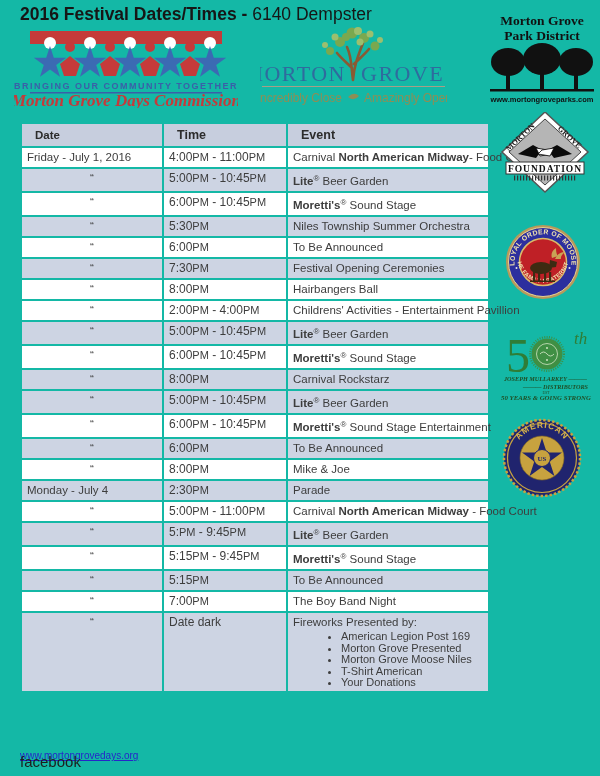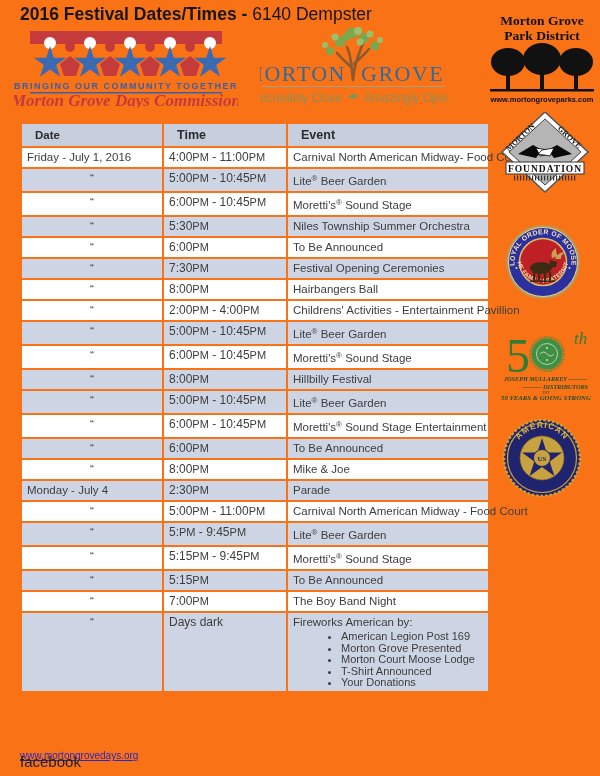--- a/index.html
+++ b/index.html
@@ -1,16 +1,16 @@
 <!DOCTYPE html>
 <html><head>
 <meta charset="utf-8">
 <style>
   html,body{margin:0;padding:0;}
-  #page{position:relative;width:600px;height:776px;background:#f97316;overflow:hidden;
+  #page{position:relative;width:600px;height:776px;background:#14b8a6;overflow:hidden;
         font-family:"Liberation Sans",sans-serif;}
 
   
   .page-title{position:absolute;left:20px;top:4px;font-size:17.5px;color:#161616;}
   .page-title .main{font-weight:bold;}
   .page-title .suffix{font-weight:normal;}
 
   
   .logo{position:absolute;}
   .logo-commission{left:14px;top:30px;width:224px;height:78px;}
@@ -27,21 +27,21 @@
   table.schedule th{background:#c7cede;color:#2c2c2c;font-size:12.5px;font-weight:bold;
                     text-align:left;padding:3px 13px;line-height:16px;}
   table.schedule td{background:#fff;color:#3d3d3d;font-size:12px;padding:2px 5px;
                     line-height:15px;vertical-align:top;text-align:left;white-space:nowrap;}
   table.schedule tr.alt td{background:#cdd4e3;}
   .c-date{width:114px;font-weight:normal;color:#2e2e2e;font-size:11.5px !important;}
   .c-date.quote{text-align:center !important;}
   .c-time{width:96px;}
   .c-time .pm{font-size:11px;}
   .c-event{font-size:11.5px !important;}
-  .c-event .b{font-weight:normal;margin-top:33px;}
+  .c-event .b{font-weight:bold;margin-top:33px;}
   .c-event .sup{font-size:8px;vertical-align:4px;}
   .c-event ul{margin:1px 0 0 0;padding-left:48px;list-style:disc;white-space:normal;}
   .c-event li{font-size:11px;line-height:11.5px;}
 
   
   .footer-link{position:absolute;left:20px;top:750px;font-size:10px;color:#2626c9;
                text-decoration:underline;cursor:pointer;}
   .facebook{position:absolute;left:20px;top:753px;font-size:15px;color:#1e1e1e;}
 </style>
 </head>
@@ -184,21 +184,21 @@
           <td class="c-event"><span class="b">Lite</span><span class="sup">®</span><span> Beer Garden</span></td>
         </tr>
         <tr>
           <td class="c-date quote">“</td>
           <td class="c-time">6:00<span class="pm">PM</span> - 10:45<span class="pm">PM</span></td>
           <td class="c-event"><span class="b">Moretti's</span><span class="sup">®</span><span> Sound Stage</span></td>
         </tr>
         <tr class="alt">
           <td class="c-date quote">“</td>
           <td class="c-time">8:00<span class="pm">PM</span></td>
-          <td class="c-event"><span>Hillbilly Festival</span></td>
+          <td class="c-event"><span>Carnival Rockstarz</span></td>
         </tr>
         <tr class="alt">
           <td class="c-date quote">“</td>
           <td class="c-time">5:00<span class="pm">PM</span> - 10:45<span class="pm">PM</span></td>
           <td class="c-event"><span class="b">Lite</span><span class="sup">®</span><span> Beer Garden</span></td>
         </tr>
         <tr>
           <td class="c-date quote">“</td>
           <td class="c-time">6:00<span class="pm">PM</span> - 10:45<span class="pm">PM</span></td>
           <td class="c-event"><span class="b">Moretti's</span><span class="sup">®</span><span> Sound Stage Entertainment</span></td>
@@ -238,26 +238,26 @@
           <td class="c-time">5:15<span class="pm">PM</span></td>
           <td class="c-event"><span>To Be Announced</span></td>
         </tr>
         <tr>
           <td class="c-date quote">“</td>
           <td class="c-time">7:00<span class="pm">PM</span></td>
           <td class="c-event"><span>The Boy Band Night</span></td>
         </tr>
         <tr class="alt">
           <td class="c-date quote">“</td>
-          <td class="c-time">Days dark</td>
-          <td class="c-event"><span>Fireworks American by:</span><ul>
+          <td class="c-time">Date dark</td>
+          <td class="c-event"><span>Fireworks Presented by:</span><ul>
               <li>American Legion Post 169</li>
               <li>Morton Grove Presented</li>
-              <li>Morton Court Moose Lodge</li>
-              <li>T-Shirt Announced</li>
+              <li>Morton Grove Moose Niles</li>
+              <li>T-Shirt American</li>
               <li>Your Donations</li>
             </ul></td>
         </tr>
       </tbody>
   </table>
 
   <svg class="logo logo-foundation" viewBox="0 0 90 88">
     <polygon points="45,0 88,40 45,80 2,40" fill="#fff" stroke="#555" stroke-width="1.5"></polygon>
     <polygon points="45,7 81,40 45,73 9,40" fill="#b5b5b5" stroke="#444" stroke-width="1"></polygon>
     <g>

